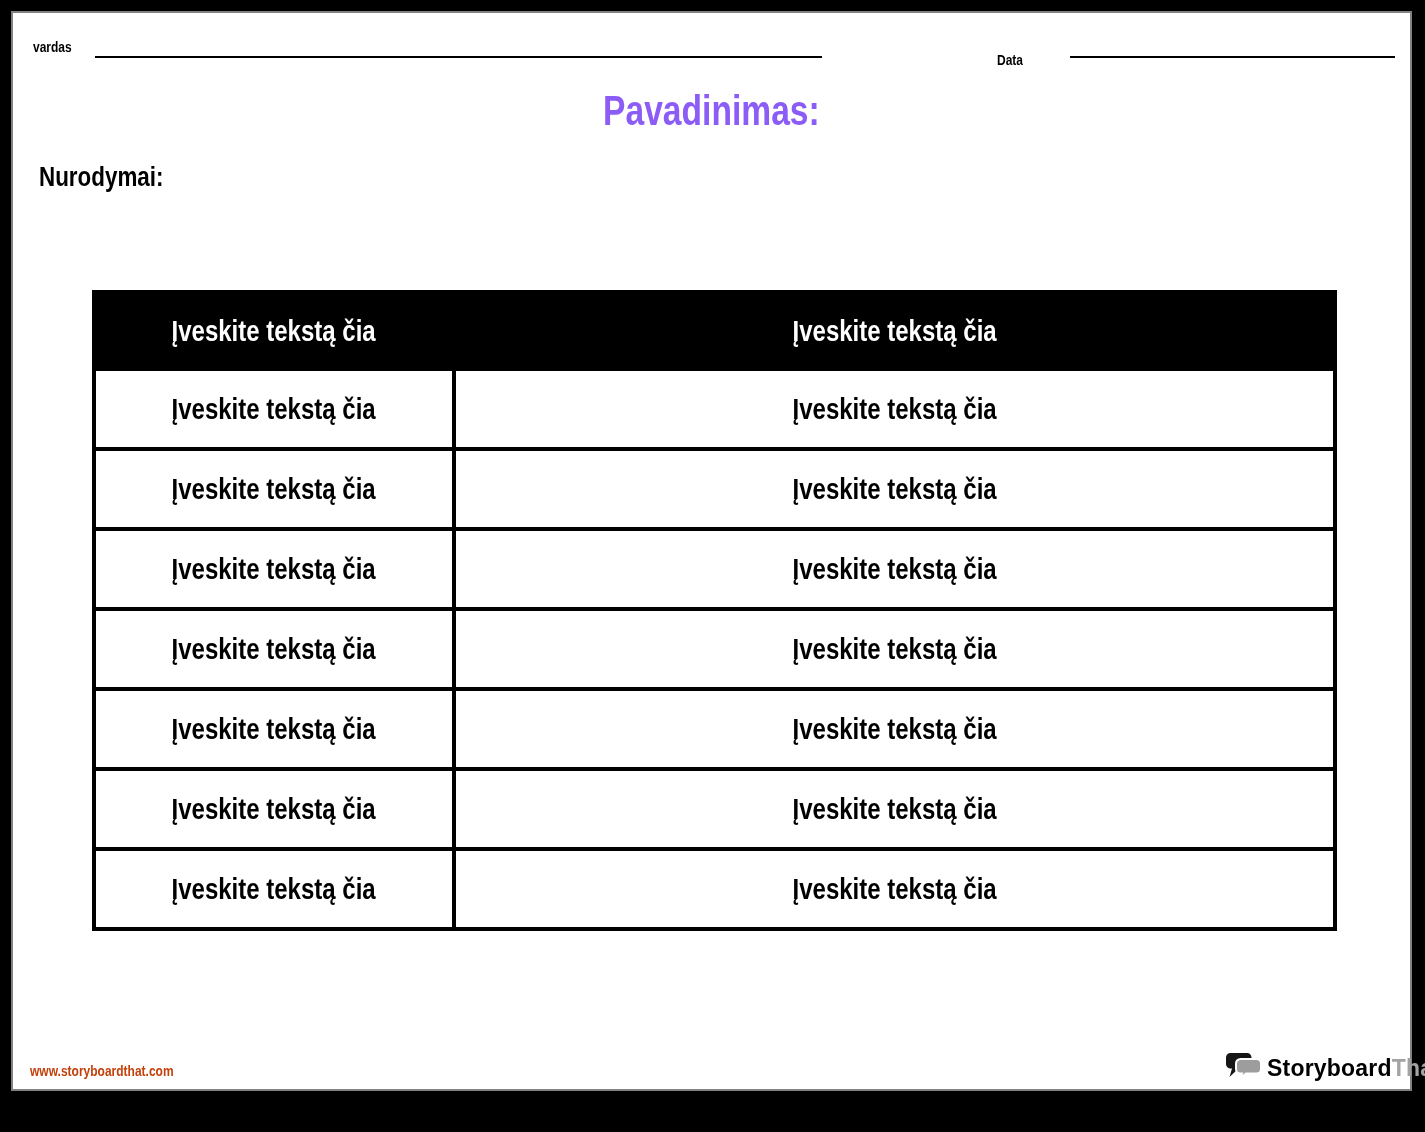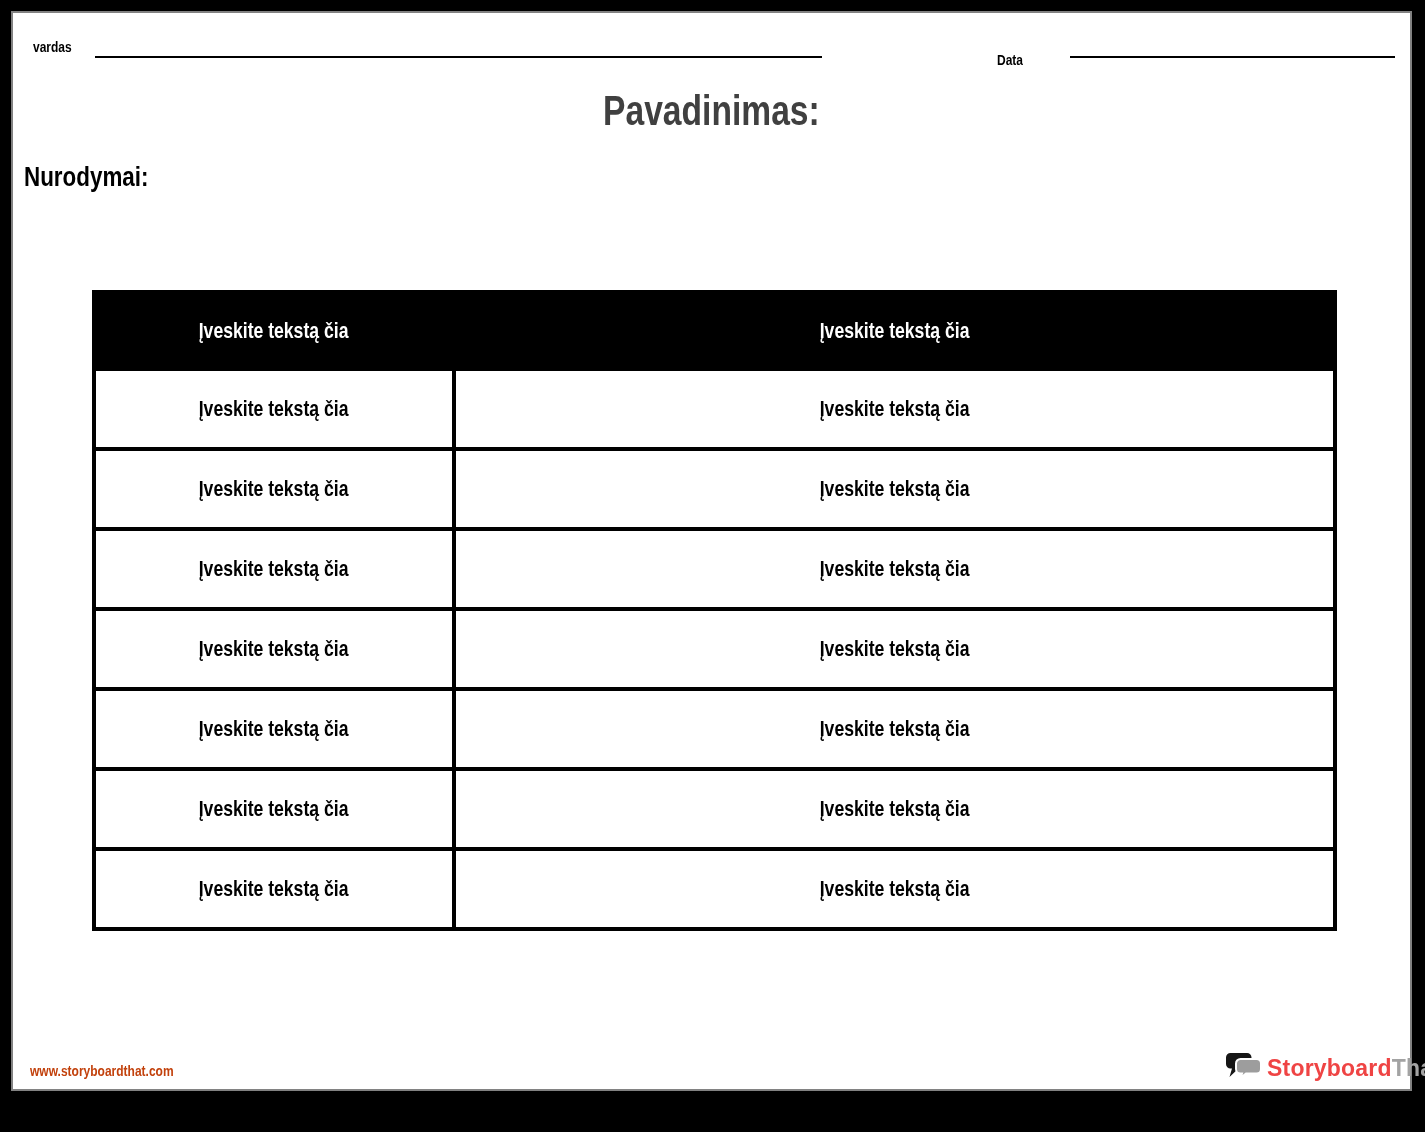--- a/index.html
+++ b/index.html
@@ -36,45 +36,45 @@
   }
   .name-line { left: 82px;  top: 43px; width: 727px; }
   .date-line { left: 1057px; top: 43px; width: 325px; }
   .title {
     position: absolute;
     left: 0; right: 0; top: 76px;
     text-align: center;
     font-weight: bold;
     font-size: 42px;
     line-height: 44px;
-    color: #404040;
+    color: #8b5cf6;
     white-space: nowrap;
   }
   .directions {
     position: absolute;
-    left: 11px; top: 148px;
+    left: 26px; top: 148px;
     font-weight: bold;
     font-size: 28px;
     color: #000;
     white-space: nowrap;
   }
   table.grid {
     position: absolute;
     left: 79px; top: 277px;
     width: 1245px;
     border-collapse: collapse;
     table-layout: fixed;
     border: 3px solid #000;
   }
   table.grid th, table.grid td {
     border: 4px solid #000;
     text-align: center;
     vertical-align: middle;
     font-weight: bold;
-    font-size: 22px;
+    font-size: 30px;
     padding: 0;
     white-space: nowrap;
   }
   table.grid th {
     background: #000;
     color: #fff;
     height: 73px;
   }
   table.grid td {
     background: #fff;
@@ -96,21 +96,21 @@
     display: flex;
     align-items: center;
   }
   .logo svg { display: block; margin-right: 4px; }
   .logo-text {
     font-weight: bold;
     font-size: 23px;
     letter-spacing: 0.2px;
     white-space: nowrap;
   }
-  .logo-primary   { color: #ef4444; }
+  .logo-primary   { color: #000000; }
   .logo-secondary { color: #a3a3a3; }
 </style>
 </head>
 <body>
 
 <div class="page">
 
   <span class="lbl name-label"><span class="cond">vardas</span></span>
   <div class="fline name-line"></div>
 

